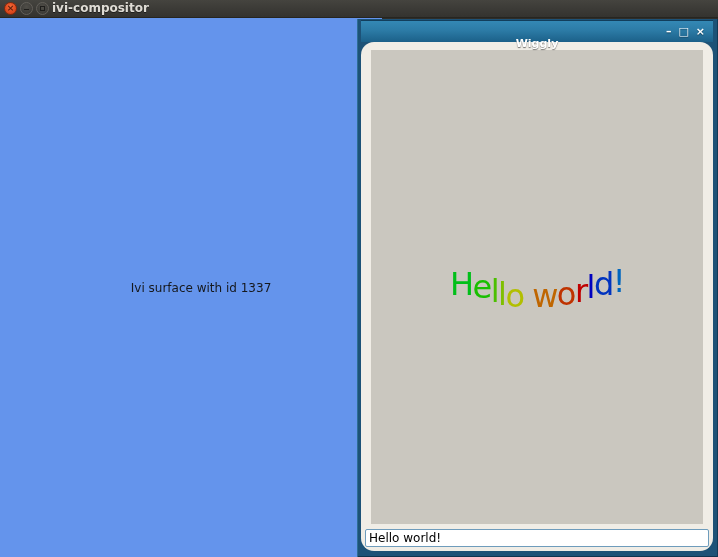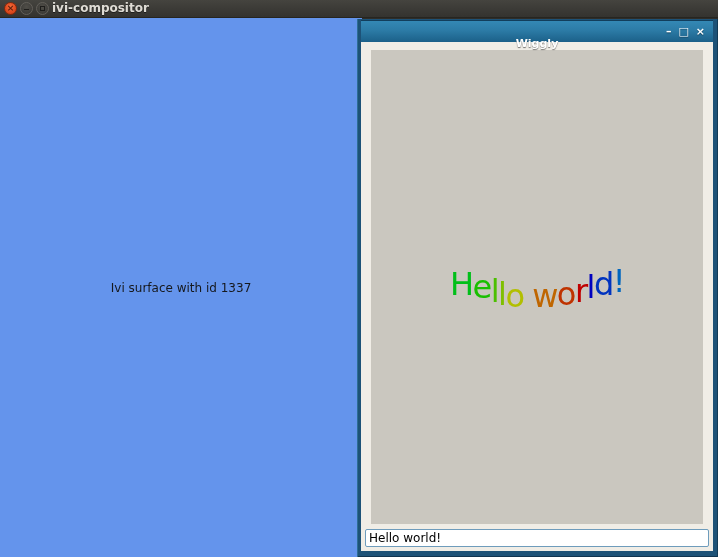--- a/index.html
+++ b/index.html
@@ -46,21 +46,21 @@
   .os-title {
     position: absolute; left: 52px; top: 0; height: 18px;
     line-height: 17px; font-size: 12px; font-weight: bold;
     color: #DFDCD5; text-shadow: 0 1px 0 rgba(0,0,0,0.45);
   }
 
   
   .ivi-surface {
     position: absolute; left: 0; top: 18px; width: 362px; height: 539px;
     background: #6494EC;
-    display: flex; align-items: center; justify-content: center;
+    display: flex; align-items: center; justify-content: center; padding-left: 20px;
   }
   .ivi-surface-label {
     font-size: 12px; color: #16181C;
   }
 
   
   .wiggly-window {
     position: absolute; left: 357px; top: 19px; width: 361px; height: 538px;
     background: #1D5277;
     box-sizing: border-box;
@@ -87,20 +87,21 @@
   }
   .wiggly-ctrl {
     color: #FFFFFF; font-size: 11px; font-weight: bold; line-height: 21px;
     cursor: pointer; text-shadow: 0 1px 1px rgba(0,0,0,0.4);
   }
   .wiggly-body {
     flex: 1 1 auto;
     background: #F0EDE6;
     display: flex; flex-direction: column;
     min-height: 0;
+    border-radius: 13px;
   }
   .wiggly-canvas {
     flex: 1 1 auto;
     margin: 8px 10px 2px 10px;
     background: #CAC7BF;
     display: flex; align-items: center; justify-content: center;
     overflow: hidden;
   }
   .wiggly-text {
     white-space: pre;

